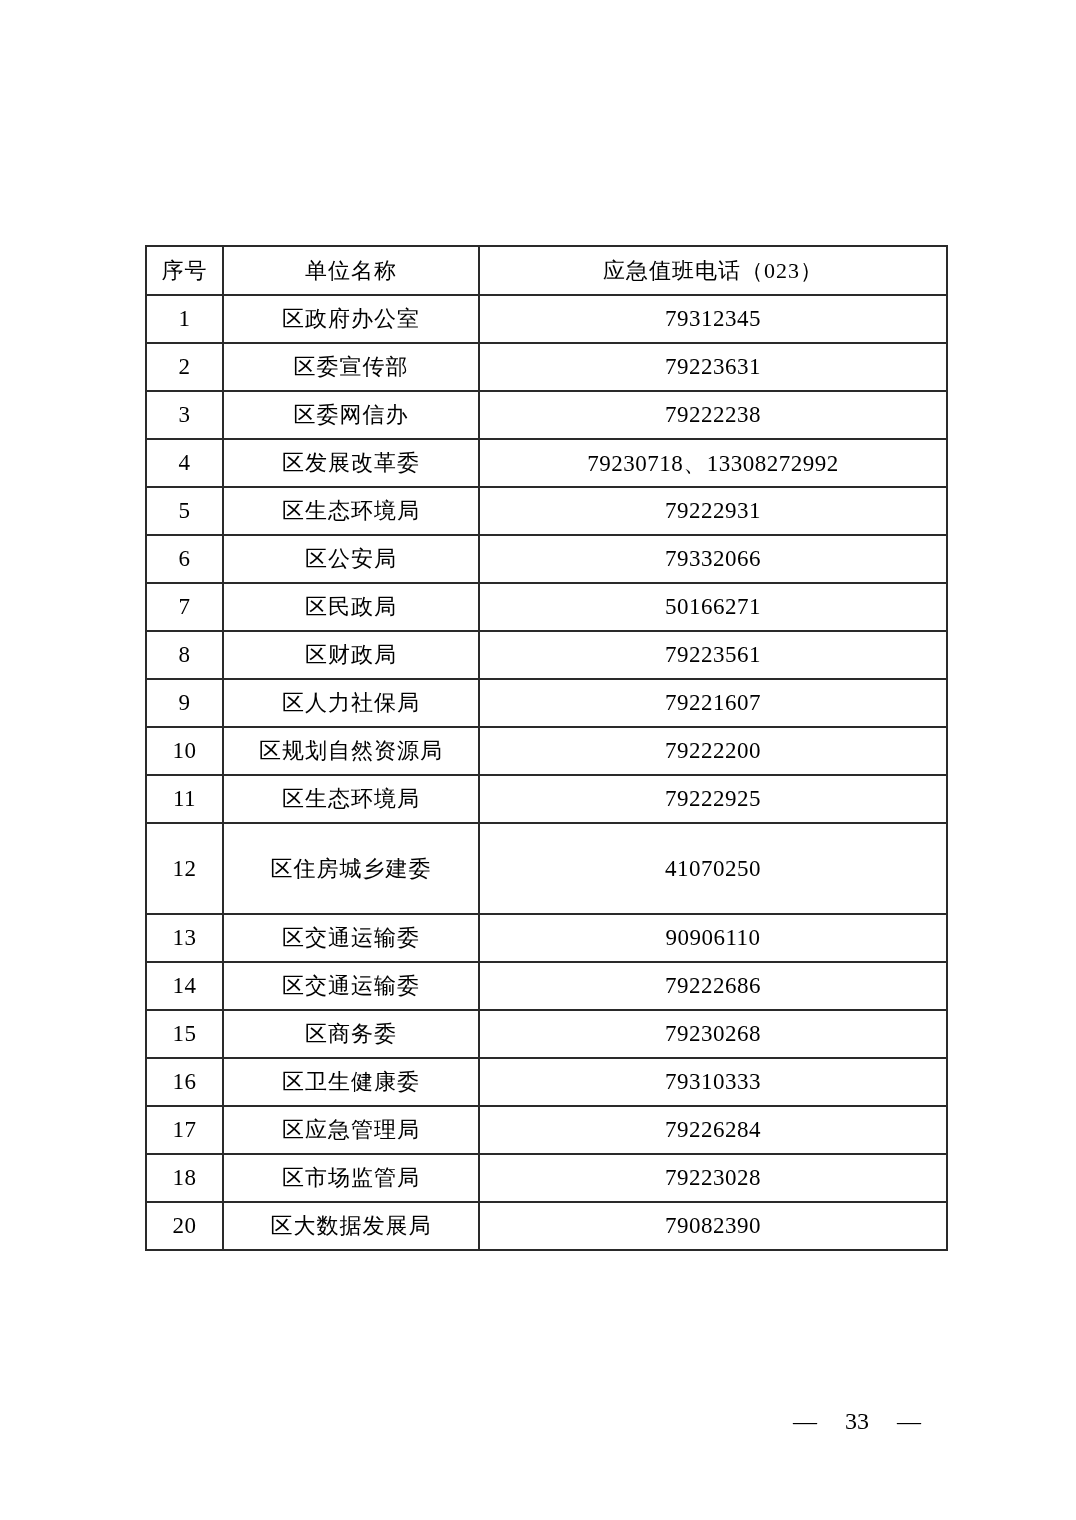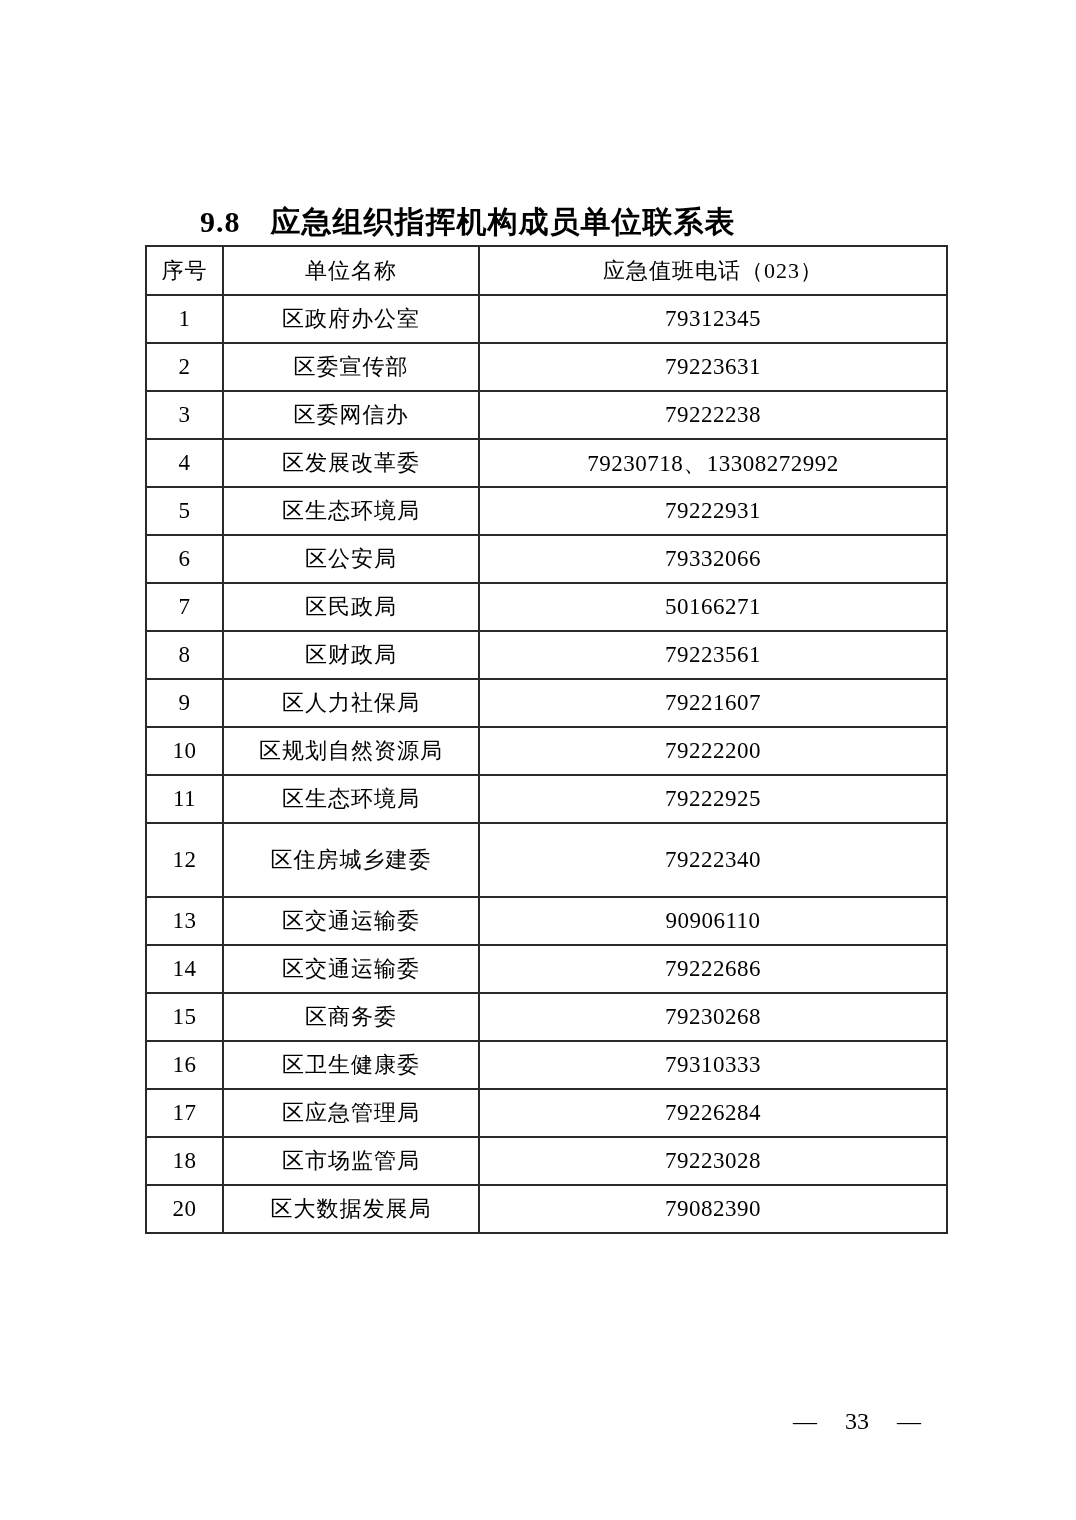--- a/index.html
+++ b/index.html
@@ -50,21 +50,21 @@
     font-weight: normal;
     font-size: 22px;
     letter-spacing: 1px;
   }
   table.contact-table col.col-no    { width: 77px; }
   table.contact-table col.col-unit  { width: 256px; }
   table.contact-table col.col-phone { width: 468px; }
   table.contact-table thead tr { height: 49px; }
   table.contact-table tbody tr { height: 48px; }
   
-  table.contact-table tbody tr:nth-child(12) { height: 74px; }
+  table.contact-table tbody tr:nth-child(12) { height: 91px; }
   table.contact-table td:first-child,
   table.contact-table td:last-child {
     font-size: 23px;
     letter-spacing: 0.5px;
   }
   .footer {
     position: absolute;
     top: 1408px;
     left: 793px;
     width: 128px;
@@ -72,23 +72,20 @@
     justify-content: space-between;
     align-items: center;
     font-size: 24px;
   }
 </style>
 </head>
 <body>
 
 <div class="page">
 
-  <div class="title-row">
-    <span class="section-num">9.8</span><span>应急组织指挥机构成员单位联系表</span>
-  </div>
 
   <table class="contact-table">
     <colgroup>
       <col class="col-no">
       <col class="col-unit">
       <col class="col-phone">
     </colgroup>
     <thead>
       <tr>
         <th>序号</th>
@@ -148,21 +145,21 @@
           <td>79222200</td>
         </tr>
         <tr>
           <td>11</td>
           <td>区生态环境局</td>
           <td>79222925</td>
         </tr>
         <tr>
           <td>12</td>
           <td>区住房城乡建委</td>
-          <td>79222340</td>
+          <td>41070250</td>
         </tr>
         <tr>
           <td>13</td>
           <td>区交通运输委</td>
           <td>90906110</td>
         </tr>
         <tr>
           <td>14</td>
           <td>区交通运输委</td>
           <td>79222686</td>

